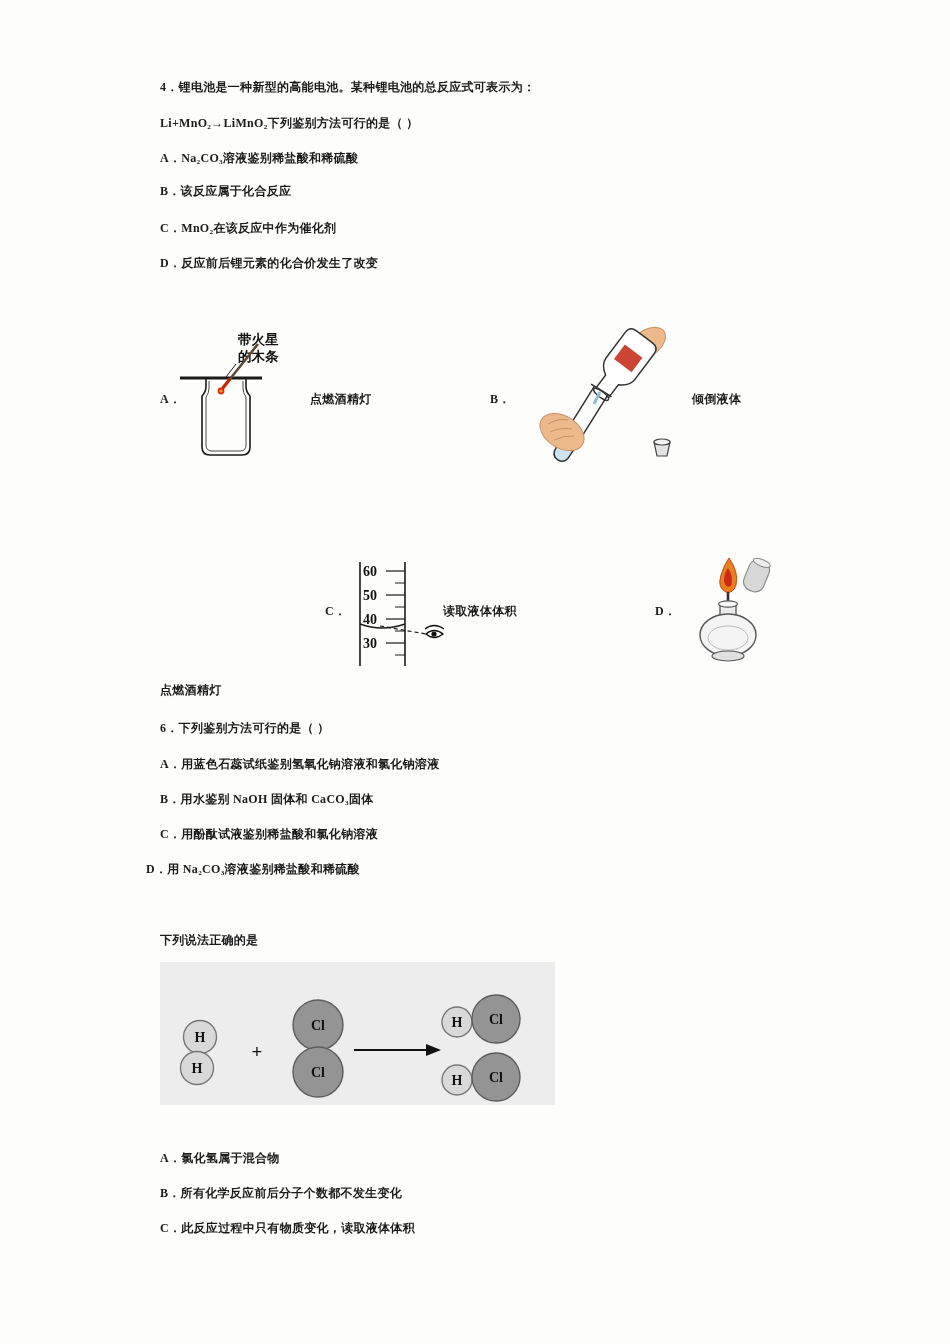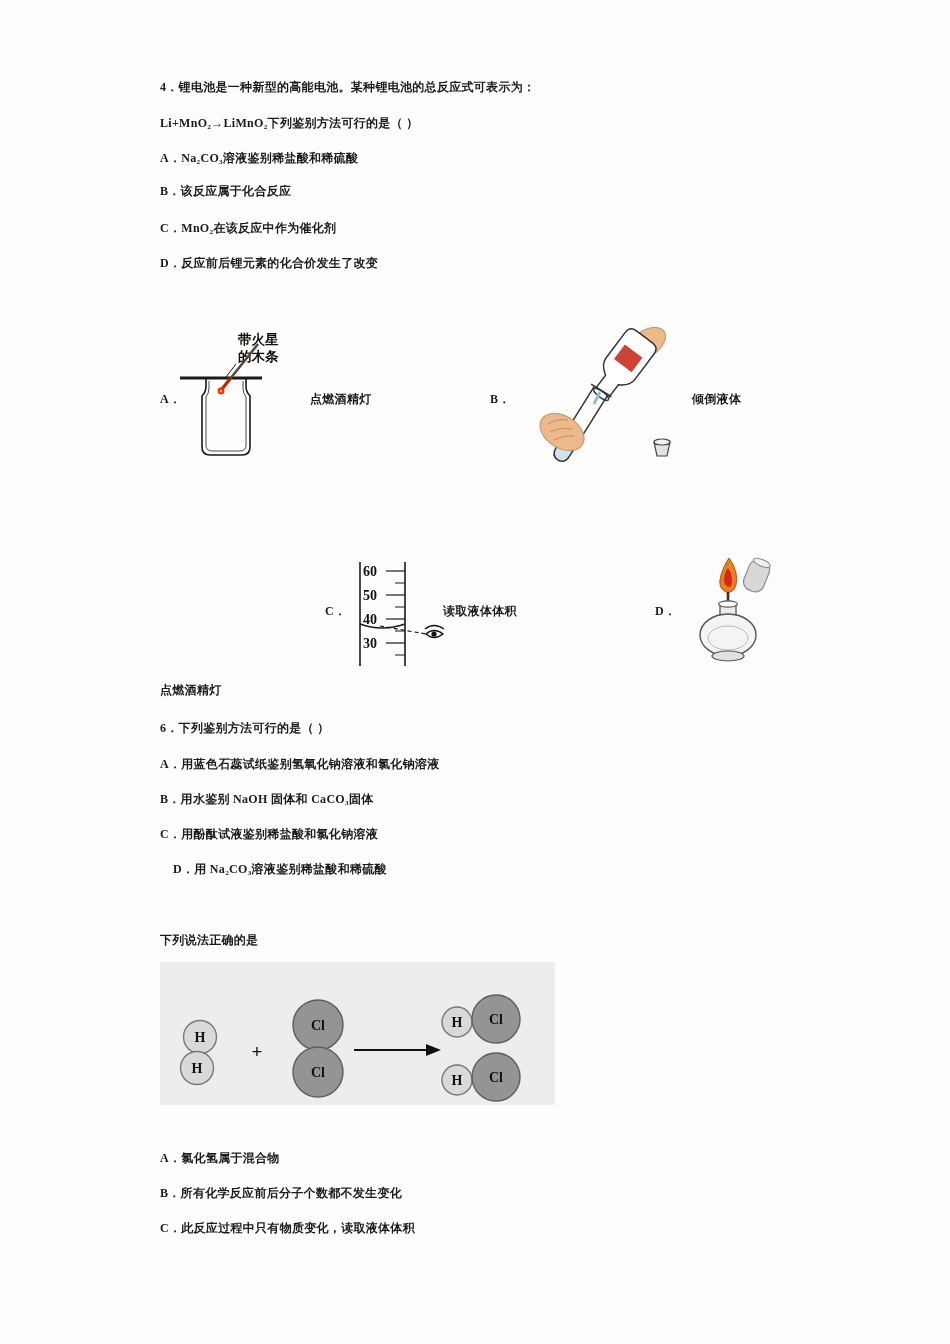--- a/index.html
+++ b/index.html
@@ -131,21 +131,21 @@
       <ellipse cx="45" cy="86" rx="20" ry="12" fill="none" stroke="#bbbbbb" stroke-width="1"></ellipse>
       <ellipse cx="45" cy="104" rx="16" ry="5" fill="#e0e0e0" stroke="#555" stroke-width="1.2"></ellipse>
     </g>
   </svg>
   <div class="t cap" style="left:160px;top:679px">点燃酒精灯</div>
 
   <div class="t" style="left:160px;top:717px">6．下列鉴别方法可行的是（ ）</div>
   <div class="t" style="left:160px;top:753px">A．用蓝色石蕊试纸鉴别氢氧化钠溶液和氯化钠溶液</div>
   <div class="t" style="left:160px;top:788px">B．用水鉴别 NaOH 固体和 CaCO₃固体</div>
   <div class="t" style="left:160px;top:823px">C．用酚酞试液鉴别稀盐酸和氯化钠溶液</div>
-  <div class="t" style="left:173px;top:858px">D．用 Na₂CO₃溶液鉴别稀盐酸和稀硫酸</div>
+  <div class="t" style="left:146px;top:858px">D．用 Na₂CO₃溶液鉴别稀盐酸和稀硫酸</div>
 
   <div class="t" style="left:160px;top:929px">下列说法正确的是</div>
 
   <div class="panel" style="left:160px;top:962px;width:395px;height:143px">
     <svg width="395" height="143" viewBox="0 0 395 143">
       <g>
         <circle cx="40" cy="75" r="16.5" class="atom-h"></circle>
         <circle cx="37" cy="106" r="16.5" class="atom-h"></circle>
         <text x="40" y="80" class="atomt">H</text>
         <text x="37" y="111" class="atomt">H</text>

